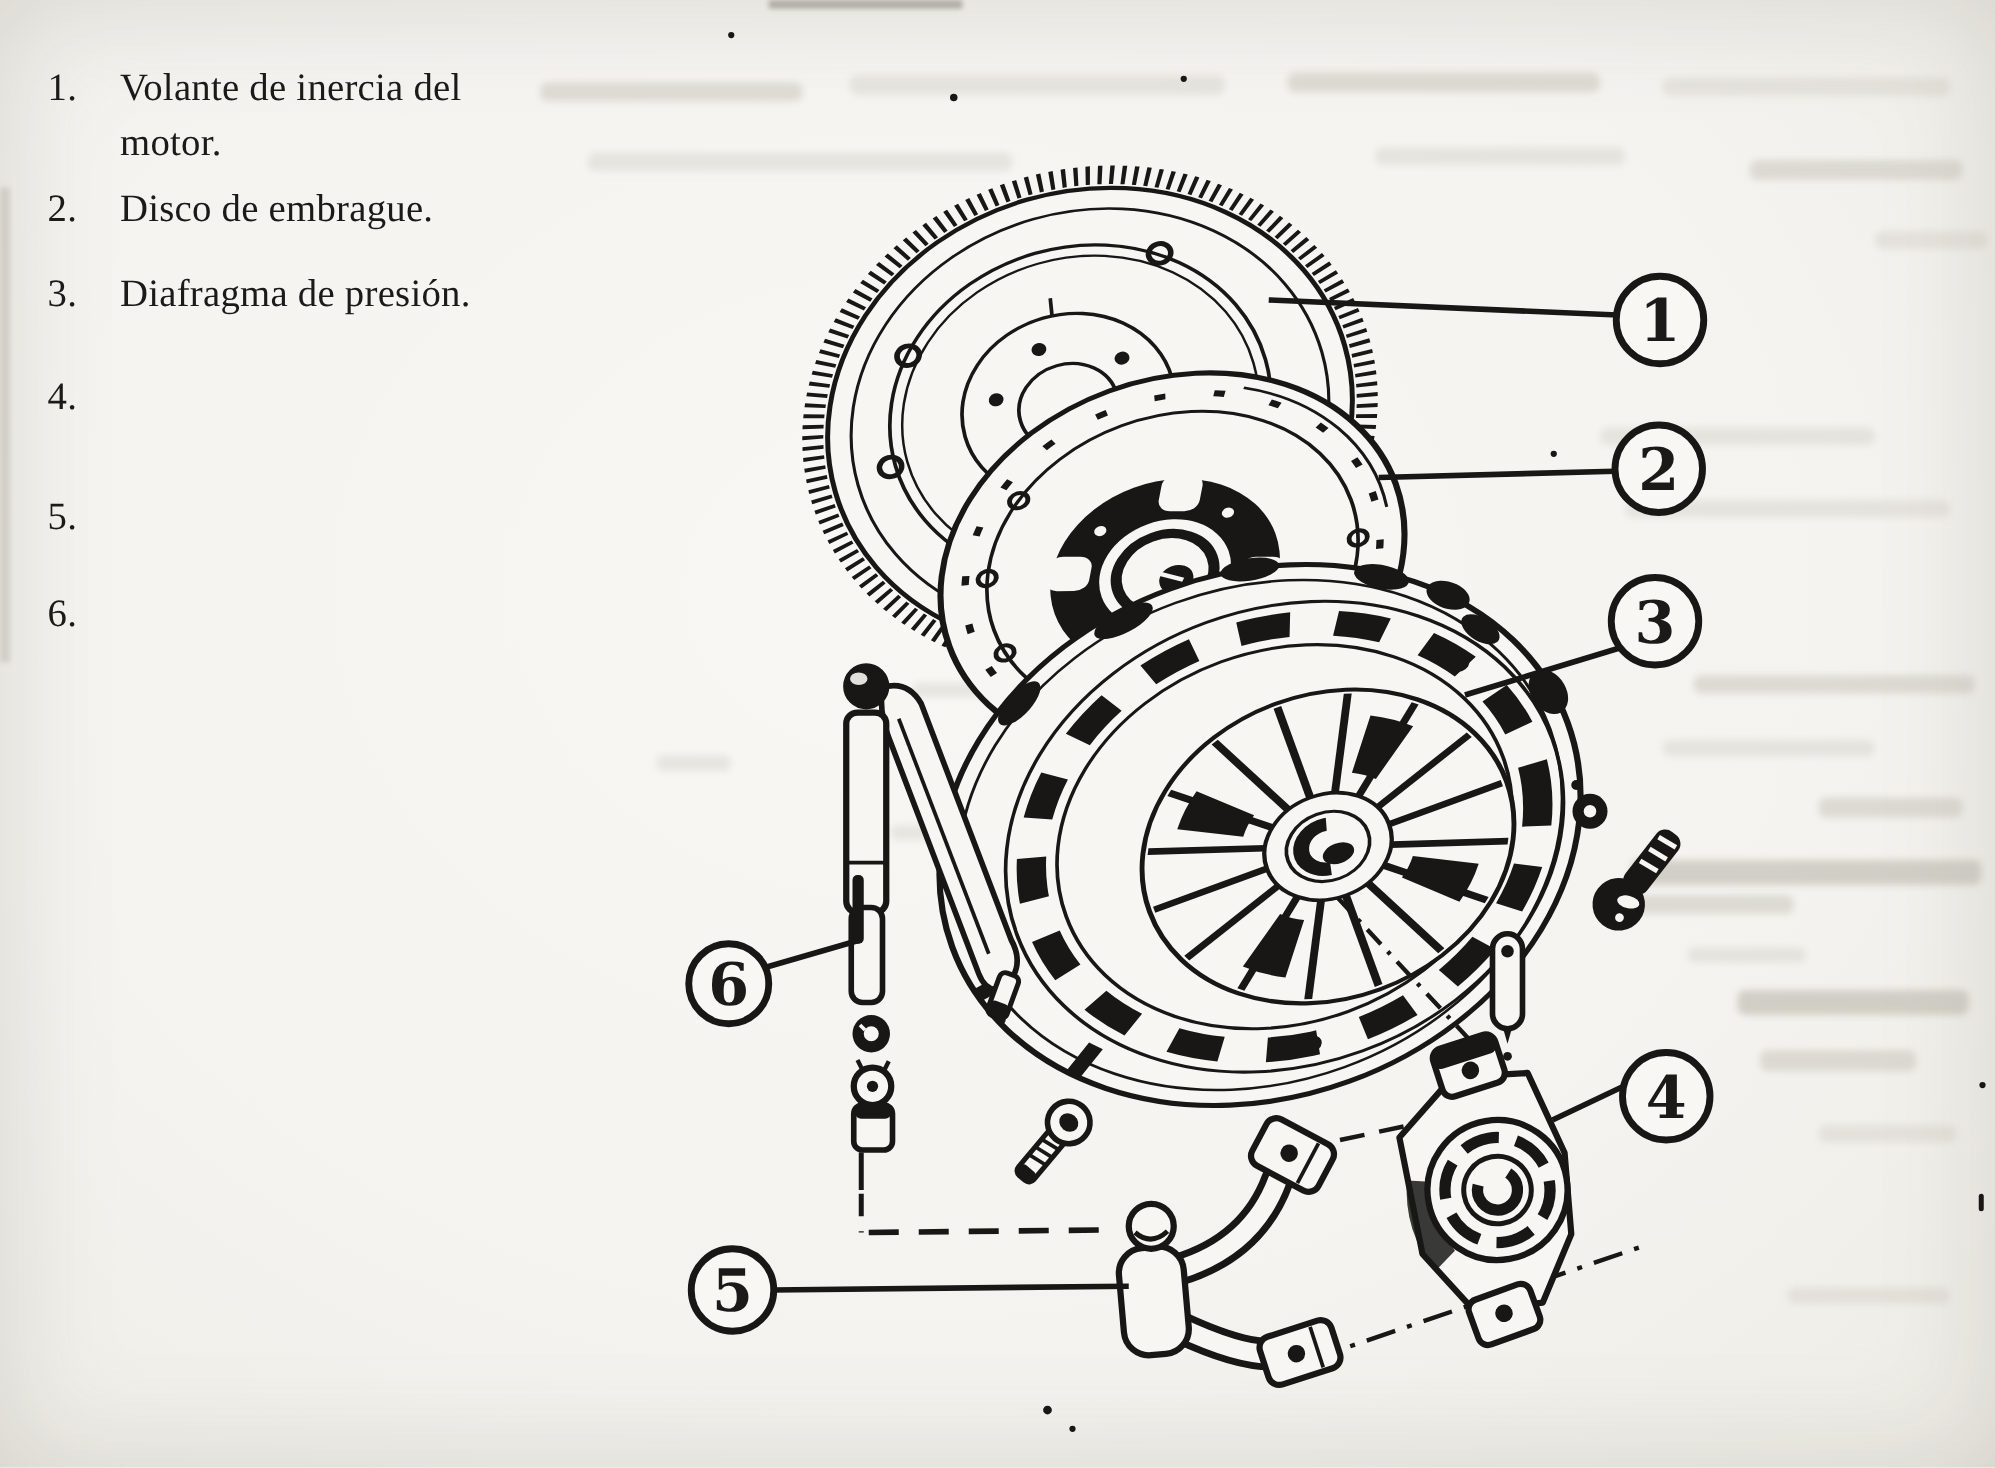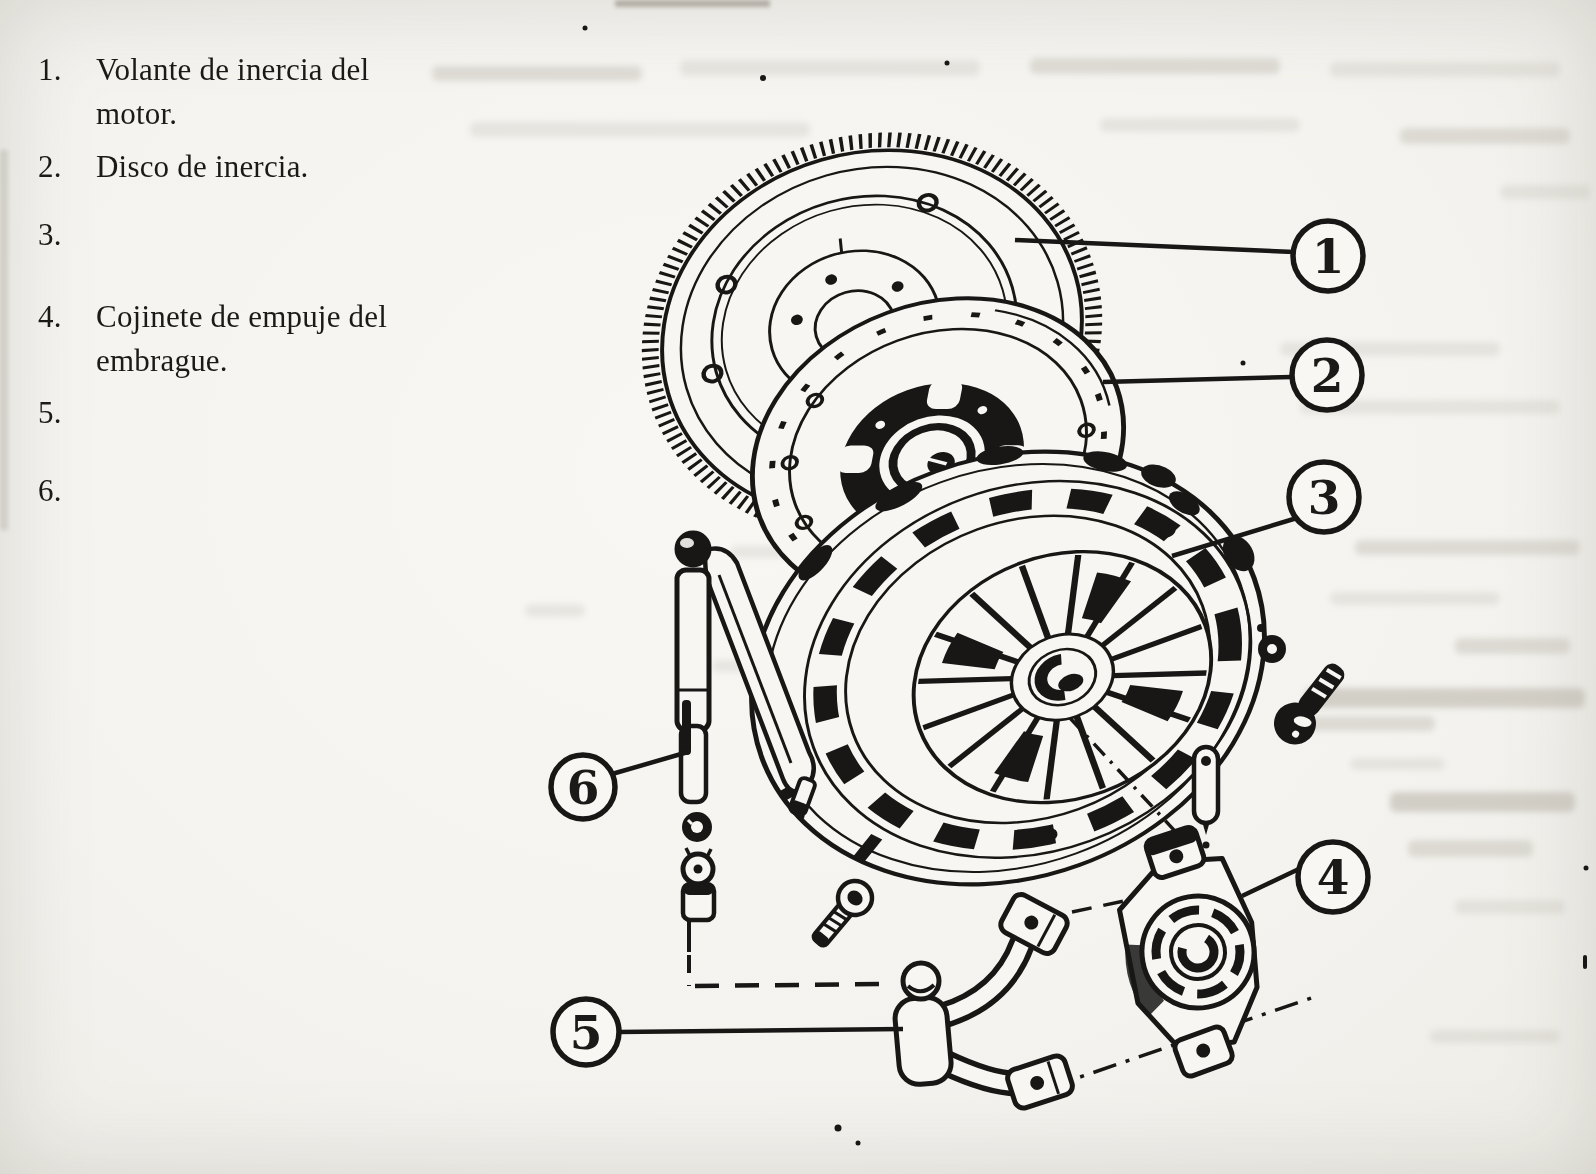--- a/index.html
+++ b/index.html
@@ -72,29 +72,28 @@
 </div>
 
 <div id="legend">
   <div class="legend-item" style="top:48px">
     <span class="legend-num">1.</span>
     <span class="legend-text">Volante de inercia del
 motor.</span>
   </div>
   <div class="legend-item" style="top:145px">
     <span class="legend-num">2.</span>
-    <span class="legend-text">Disco de inercia.</span>
+    <span class="legend-text">Disco de embrague.</span>
   </div>
   <div class="legend-item" style="top:213px">
     <span class="legend-num">3.</span>
+    <span class="legend-text">Diafragma de presión.</span>
   </div>
   <div class="legend-item" style="top:295px">
     <span class="legend-num">4.</span>
-    <span class="legend-text">Cojinete de empuje del
-embrague.</span>
   </div>
   <div class="legend-item" style="top:391px">
     <span class="legend-num">5.</span>
   </div>
   <div class="legend-item" style="top:469px">
     <span class="legend-num">6.</span>
   </div>
 </div>
 
 <svg id="diagram" width="1596" height="1174" viewBox="0 0 1596 1174">

